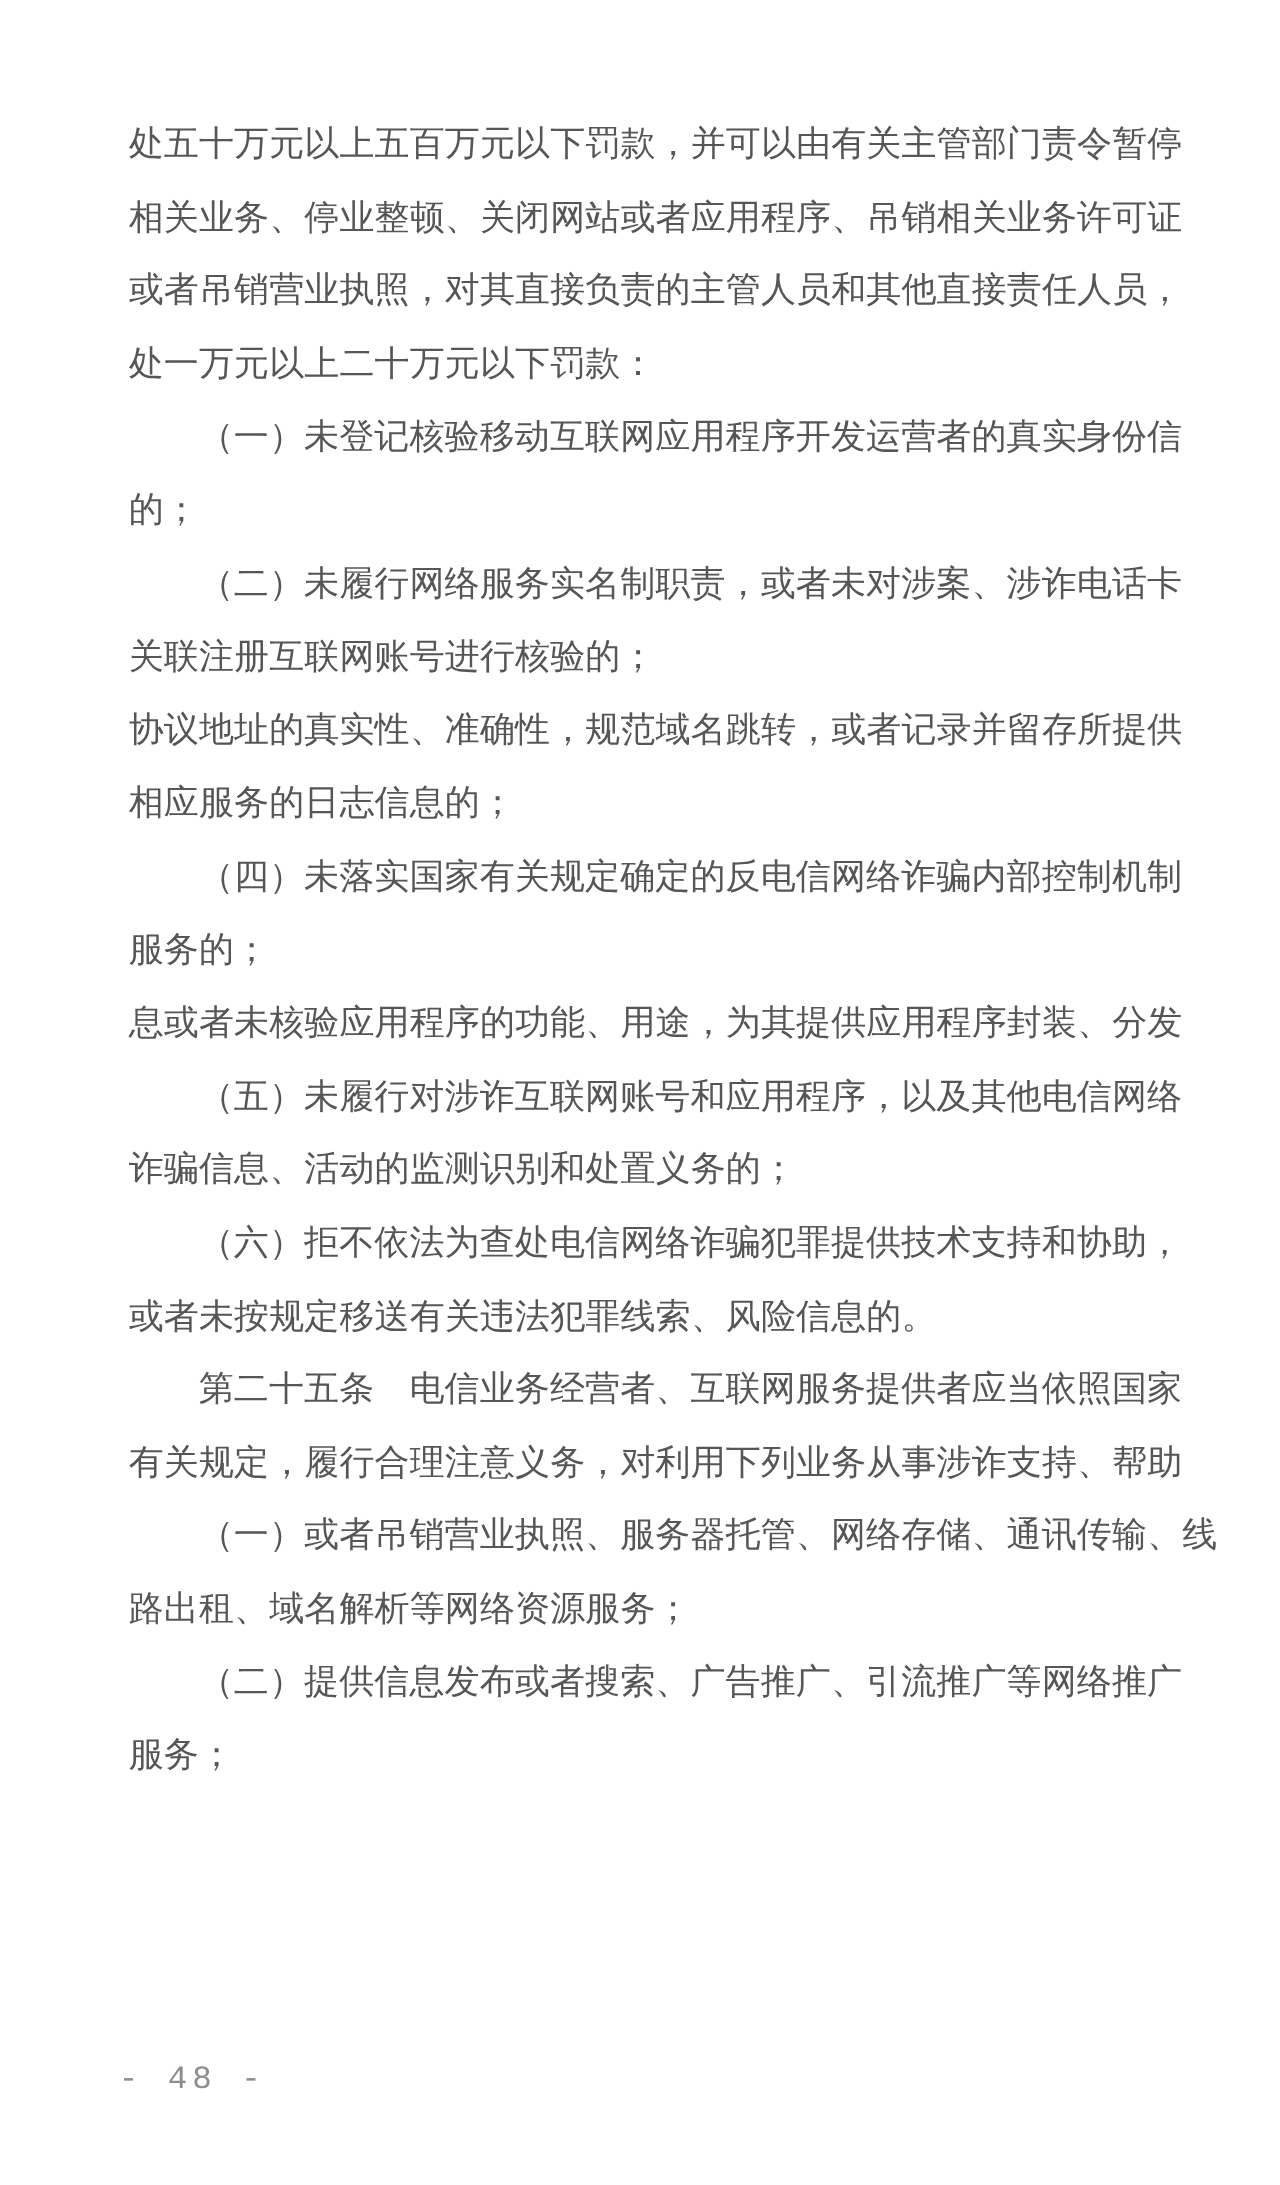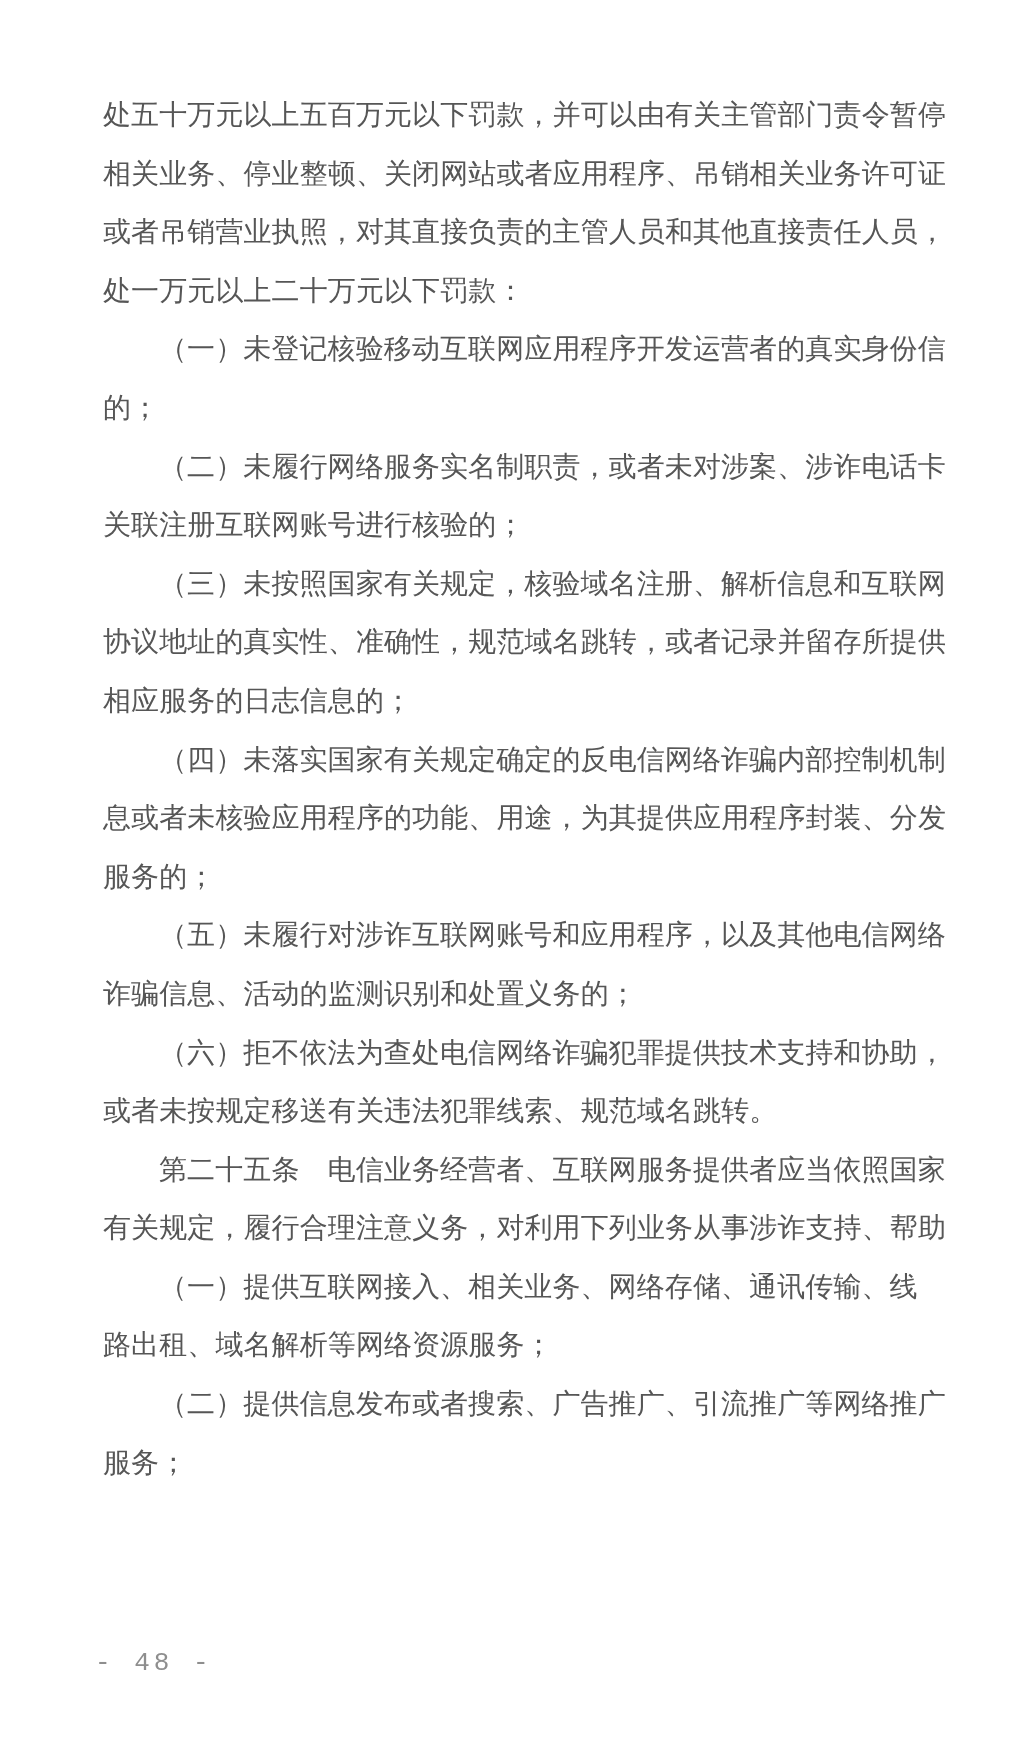--- a/index.html
+++ b/index.html
@@ -52,43 +52,42 @@
       </div>
       <div class="paragraph">
         <div class="line indent">（一）未登记核验移动互联网应用程序开发运营者的真实身份信</div>
         <div class="line">的；</div>
       </div>
       <div class="paragraph">
         <div class="line indent">（二）未履行网络服务实名制职责，或者未对涉案、涉诈电话卡</div>
         <div class="line">关联注册互联网账号进行核验的；</div>
       </div>
       <div class="paragraph">
-        <div class="line indent">（三）未按照国家有关规定，核验域名注册、解析信息和互联网</div>
         <div class="line">协议地址的真实性、准确性，规范域名跳转，或者记录并留存所提供</div>
         <div class="line">相应服务的日志信息的；</div>
       </div>
       <div class="paragraph">
         <div class="line indent">（四）未落实国家有关规定确定的反电信网络诈骗内部控制机制</div>
+        <div class="line">服务的；</div>
         <div class="line">息或者未核验应用程序的功能、用途，为其提供应用程序封装、分发</div>
-        <div class="line">服务的；</div>
       </div>
       <div class="paragraph">
         <div class="line indent">（五）未履行对涉诈互联网账号和应用程序，以及其他电信网络</div>
         <div class="line">诈骗信息、活动的监测识别和处置义务的；</div>
       </div>
       <div class="paragraph">
         <div class="line indent">（六）拒不依法为查处电信网络诈骗犯罪提供技术支持和协助，</div>
-        <div class="line">或者未按规定移送有关违法犯罪线索、规范域名跳转。</div>
+        <div class="line">或者未按规定移送有关违法犯罪线索、风险信息的。</div>
       </div>
       <div class="paragraph">
         <div class="line indent">第二十五条　电信业务经营者、互联网服务提供者应当依照国家</div>
         <div class="line">有关规定，履行合理注意义务，对利用下列业务从事涉诈支持、帮助</div>
       </div>
       <div class="paragraph">
-        <div class="line indent">（一）提供互联网接入、相关业务、网络存储、通讯传输、线</div>
+        <div class="line indent">（一）或者吊销营业执照、服务器托管、网络存储、通讯传输、线</div>
         <div class="line">路出租、域名解析等网络资源服务；</div>
       </div>
       <div class="paragraph">
         <div class="line indent">（二）提供信息发布或者搜索、广告推广、引流推广等网络推广</div>
         <div class="line">服务；</div>
       </div>
     </main>
   <footer class="footer">
     <span>- 48 -</span>
   </footer>

